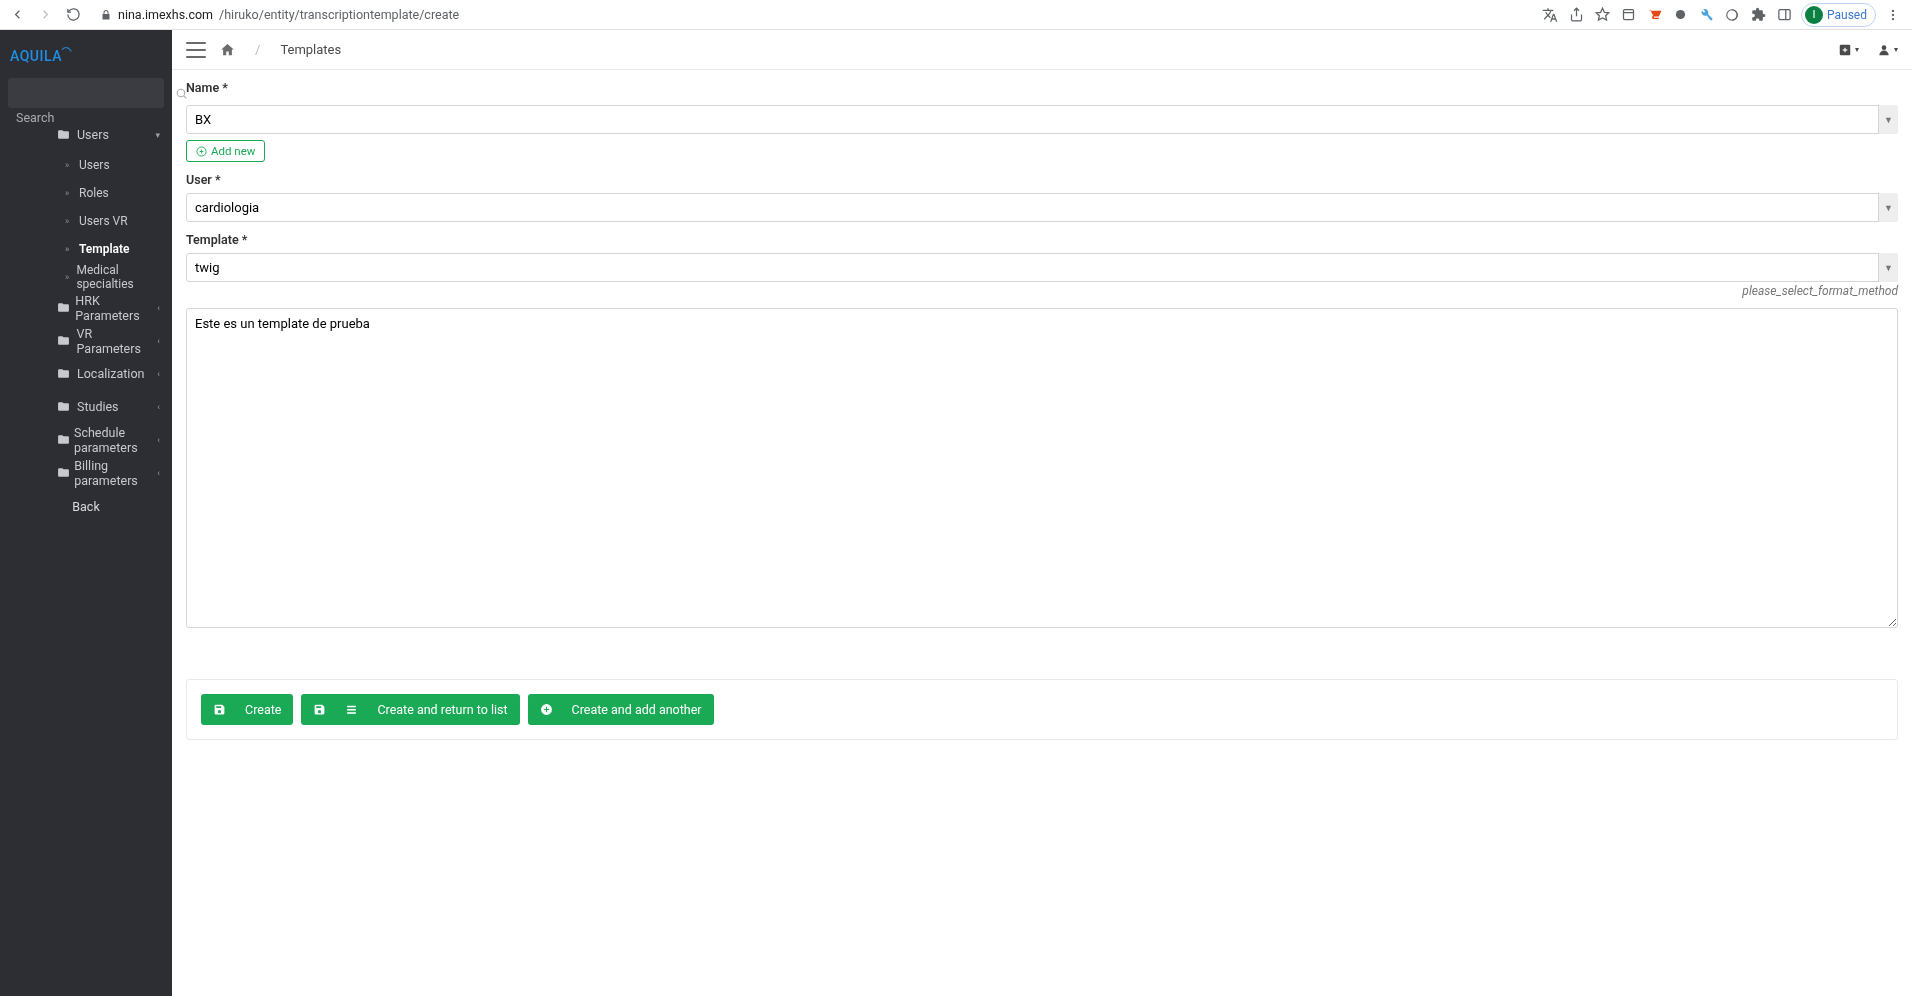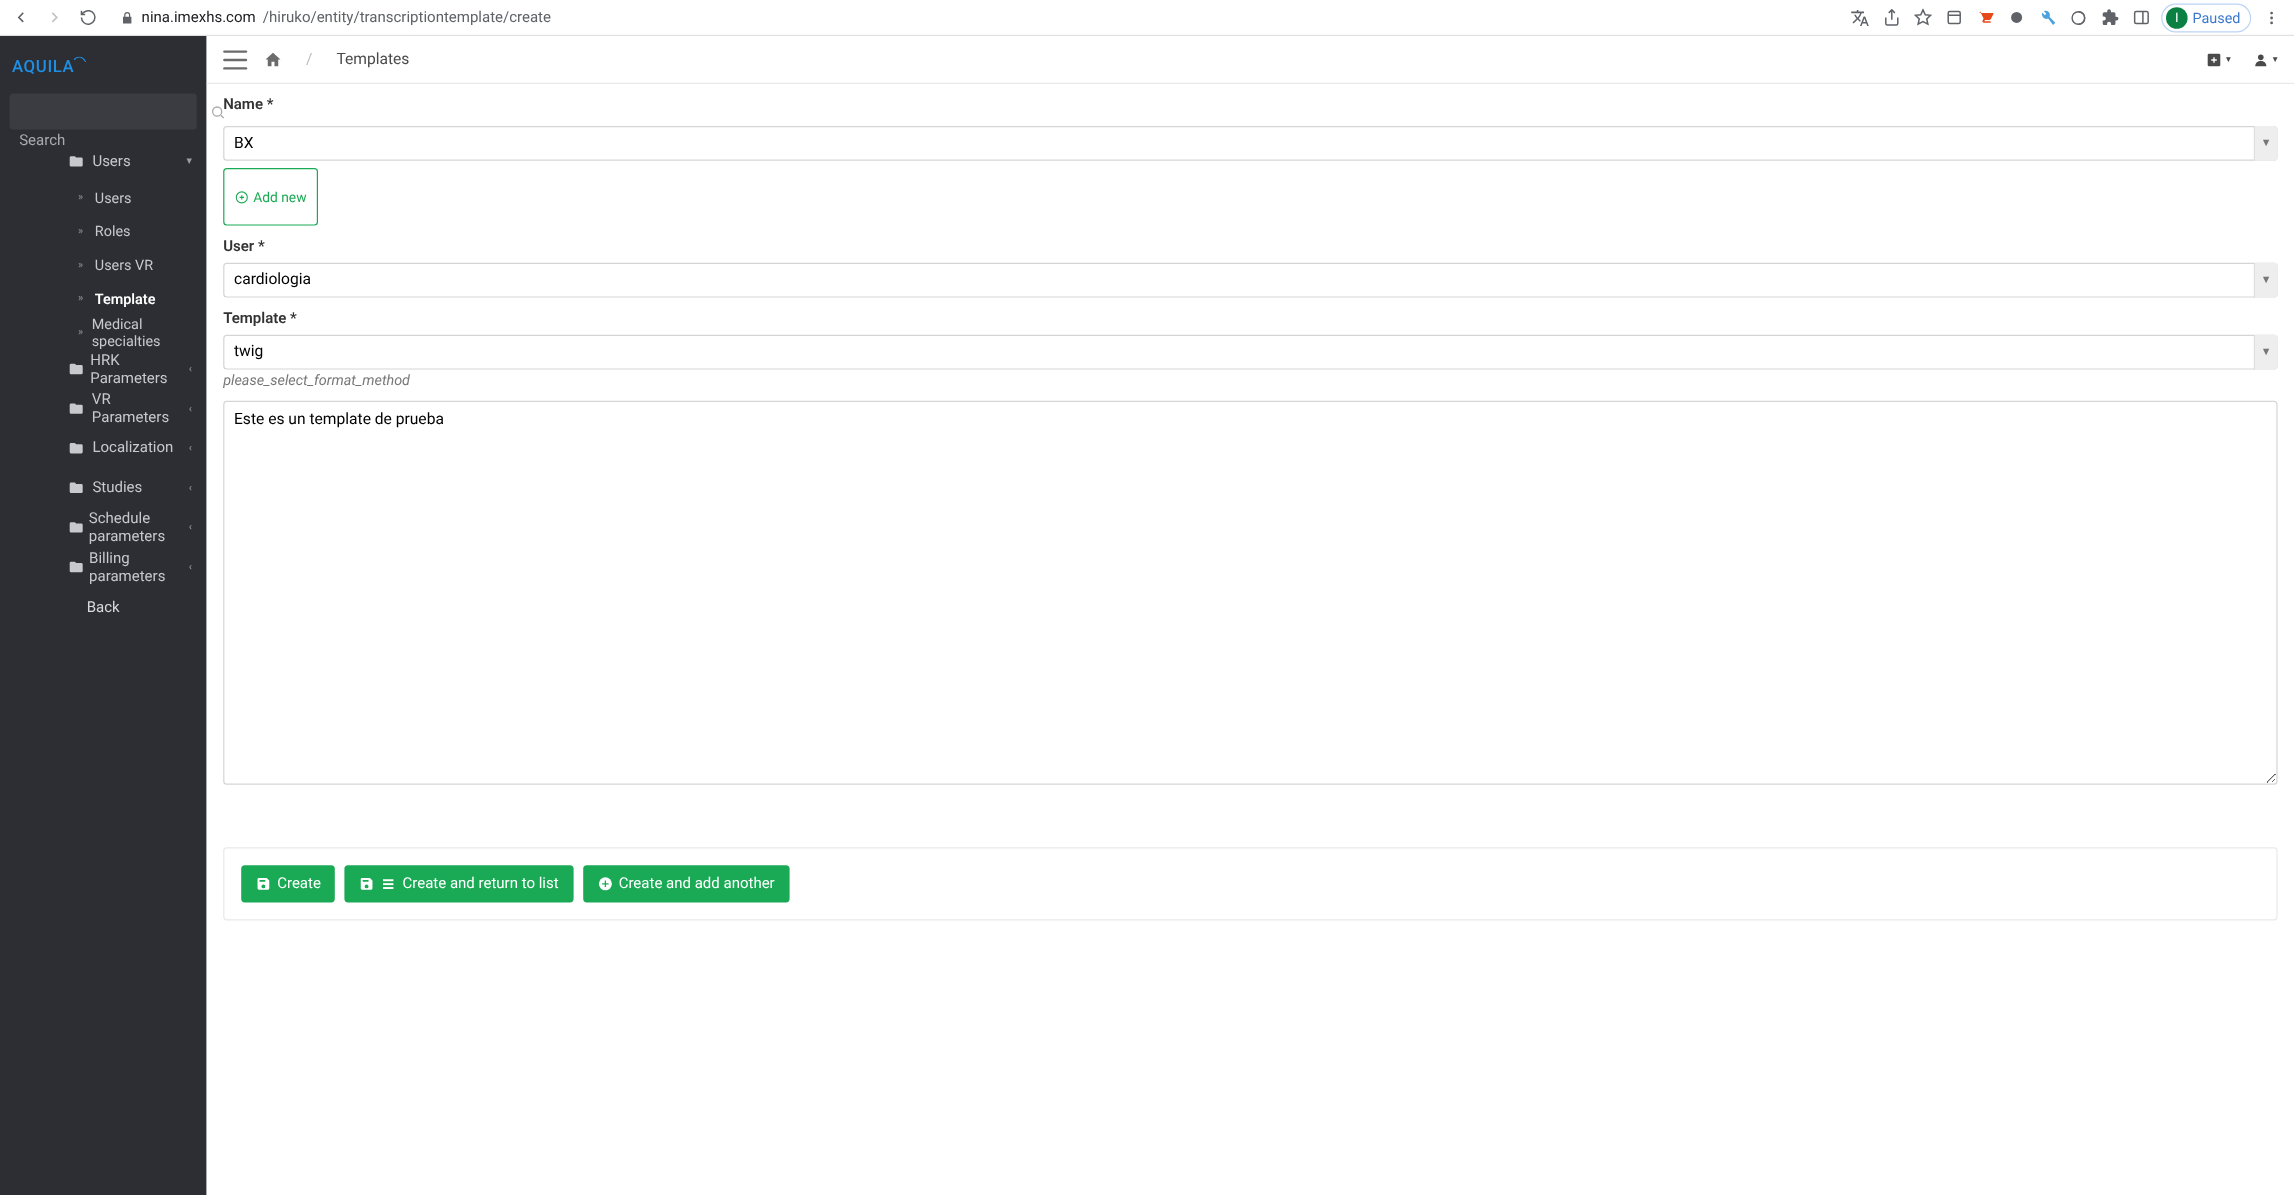--- a/index.html
+++ b/index.html
@@ -53,27 +53,27 @@
   .form-area { padding: 10px 14px 24px 14px; }
   .field { margin-bottom: 10px; }
   .field-label { font-weight: 600; font-size: 12.5px; color: #333; margin-bottom: 6px; display: block; }
   .text-input, .select-input, .textarea-input {
     width: 100%; border: 1px solid #d5d5d5; border-radius: 3px; padding: 6px 8px; font-size: 13px;
     background: #fff; outline: none; font-family: inherit;
   }
   .select-wrap { position: relative; }
   .select-wrap .select-input { padding-right: 24px; appearance: none; background:#fff; }
   .select-handle { position: absolute; right: 0; top: 0; height: 100%; width: 20px; background: #eee; border-left:1px solid #d5d5d5; display:flex; align-items:center; justify-content:center; font-size:9px; color:#777; border-radius:0 3px 3px 0; pointer-events:none;}
-  .add-new-btn { margin-top: 6px; display: inline-flex; align-items: center; gap: 4px; border: 1px solid #1aaa55; color: #1aaa55; background: #fff; border-radius: 3px; padding: 16px 9px; font-size: 11.5px; cursor: pointer; }
-  .helper { font-style: italic; color: #777; font-size: 12px; margin-top: 2px; }
+  .add-new-btn { margin-top: 6px; display: inline-flex; align-items: center; gap: 4px; border: 1px solid #1aaa55; color: #1aaa55; background: #fff; border-radius: 3px; padding: 3px 9px; font-size: 11.5px; cursor: pointer; }
+  .helper { font-style: italic; color: #777; font-size: 12px; margin-top: 2px; text-align: right; }
   .textarea-input { resize: vertical; height: 320px; line-height: 1.4; }
 
   
   .actions-panel { margin: 14px; border: 1px solid #e9e9e9; border-radius: 3px; padding: 14px; display: flex; gap: 8px; }
-  .btn { display: inline-flex; align-items: center; gap: 5px; background: #1aaa55; color: #fff; border: none; border-radius: 3px; padding: 8px 12px; font-size: 12.5px; cursor: pointer; }
+  .btn { display: inline-flex; align-items: center; gap: 19px; background: #1aaa55; color: #fff; border: none; border-radius: 3px; padding: 8px 12px; font-size: 12.5px; cursor: pointer; }
   .btn .ic { font-size: 12px; }
 
   svg { display:block; }
 </style>
 </head>
 <body>
 
 <div class="chrome-bar">
   <div class="chrome-icon">
     <svg width="15" height="15" viewBox="0 0 24 24" fill="none" stroke="currentColor" stroke-width="2">

